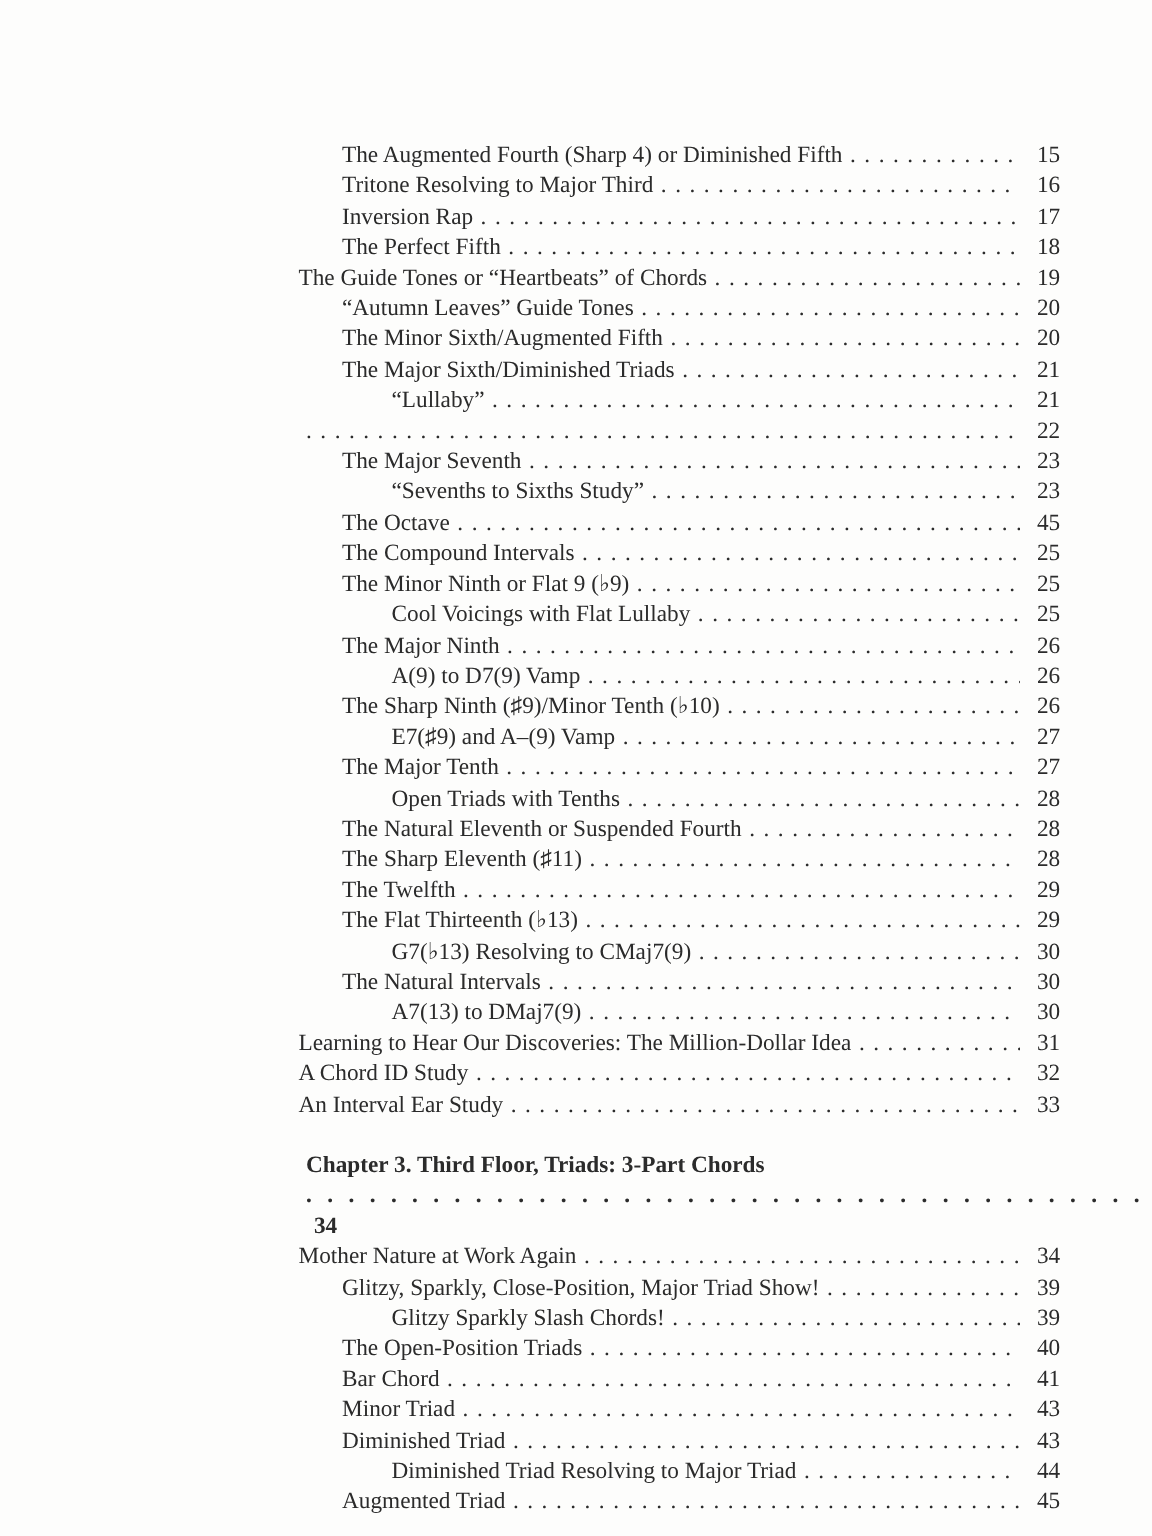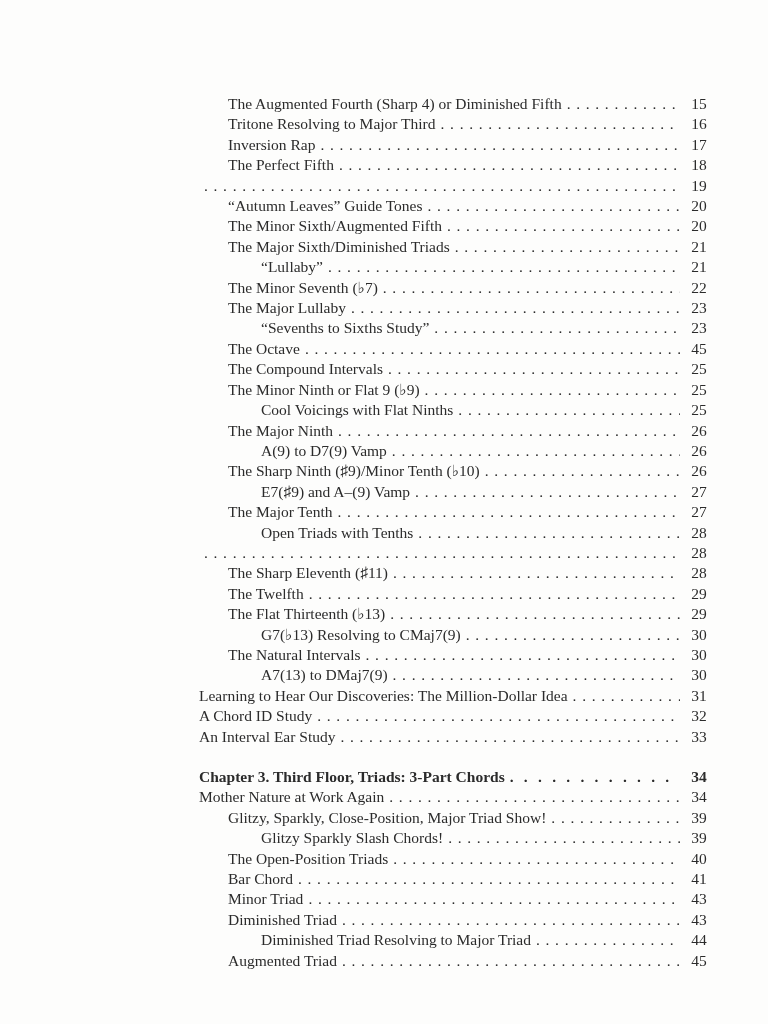--- a/index.html
+++ b/index.html
@@ -53,20 +53,21 @@
   .chapter .title,
   .chapter .page-num {
     font-weight: bold;
   }
   .chapter .leader::after {
     font-weight: bold;
     letter-spacing: 3.2px;
   }
   .gap-before {
     margin-top: 20px;
+    flex-direction: column;
   }
 </style>
 </head>
 <body>
 
 <div class="page">
   <div id="toc-list">
       <div class="toc-row lvl1">
         <span class="title">The Augmented Fourth (Sharp 4) or Diminished Fifth</span>
         <span class="leader"></span>
@@ -81,20 +82,21 @@
         <span class="title">Inversion Rap</span>
         <span class="leader"></span>
         <span class="page-num">17</span>
       </div>
       <div class="toc-row lvl1">
         <span class="title">The Perfect Fifth</span>
         <span class="leader"></span>
         <span class="page-num">18</span>
       </div>
       <div class="toc-row lvl0">
+        <span class="title">The Guide Tones or “Heartbeats” of Chords</span>
         <span class="leader"></span>
         <span class="page-num">19</span>
       </div>
       <div class="toc-row lvl1">
         <span class="title">“Autumn Leaves” Guide Tones</span>
         <span class="leader"></span>
         <span class="page-num">20</span>
       </div>
       <div class="toc-row lvl1">
         <span class="title">The Minor Sixth/Augmented Fifth</span>
@@ -105,26 +107,25 @@
         <span class="title">The Major Sixth/Diminished Triads</span>
         <span class="leader"></span>
         <span class="page-num">21</span>
       </div>
       <div class="toc-row lvl2">
         <span class="title">“Lullaby”</span>
         <span class="leader"></span>
         <span class="page-num">21</span>
       </div>
       <div class="toc-row lvl1">
-        <span class="title">The Minor Seventh (♭7)</span>
         <span class="leader"></span>
         <span class="page-num">22</span>
       </div>
       <div class="toc-row lvl1">
-        <span class="title">The Major Lullaby</span>
+        <span class="title">The Major Seventh</span>
         <span class="leader"></span>
         <span class="page-num">23</span>
       </div>
       <div class="toc-row lvl2">
         <span class="title">“Sevenths to Sixths Study”</span>
         <span class="leader"></span>
         <span class="page-num">23</span>
       </div>
       <div class="toc-row lvl1">
         <span class="title">The Octave</span>
@@ -135,21 +136,21 @@
         <span class="title">The Compound Intervals</span>
         <span class="leader"></span>
         <span class="page-num">25</span>
       </div>
       <div class="toc-row lvl1">
         <span class="title">The Minor Ninth or Flat 9 (♭9)</span>
         <span class="leader"></span>
         <span class="page-num">25</span>
       </div>
       <div class="toc-row lvl2">
-        <span class="title">Cool Voicings with Flat Ninths</span>
+        <span class="title">Cool Voicings with Flat Lullaby</span>
         <span class="leader"></span>
         <span class="page-num">25</span>
       </div>
       <div class="toc-row lvl1">
         <span class="title">The Major Ninth</span>
         <span class="leader"></span>
         <span class="page-num">26</span>
       </div>
       <div class="toc-row lvl2">
         <span class="title">A(9) to D7(9) Vamp</span>
@@ -170,20 +171,21 @@
         <span class="title">The Major Tenth</span>
         <span class="leader"></span>
         <span class="page-num">27</span>
       </div>
       <div class="toc-row lvl2">
         <span class="title">Open Triads with Tenths</span>
         <span class="leader"></span>
         <span class="page-num">28</span>
       </div>
       <div class="toc-row lvl1">
+        <span class="title">The Natural Eleventh or Suspended Fourth</span>
         <span class="leader"></span>
         <span class="page-num">28</span>
       </div>
       <div class="toc-row lvl1">
         <span class="title">The Sharp Eleventh (♯11)</span>
         <span class="leader"></span>
         <span class="page-num">28</span>
       </div>
       <div class="toc-row lvl1">
         <span class="title">The Twelfth</span>

